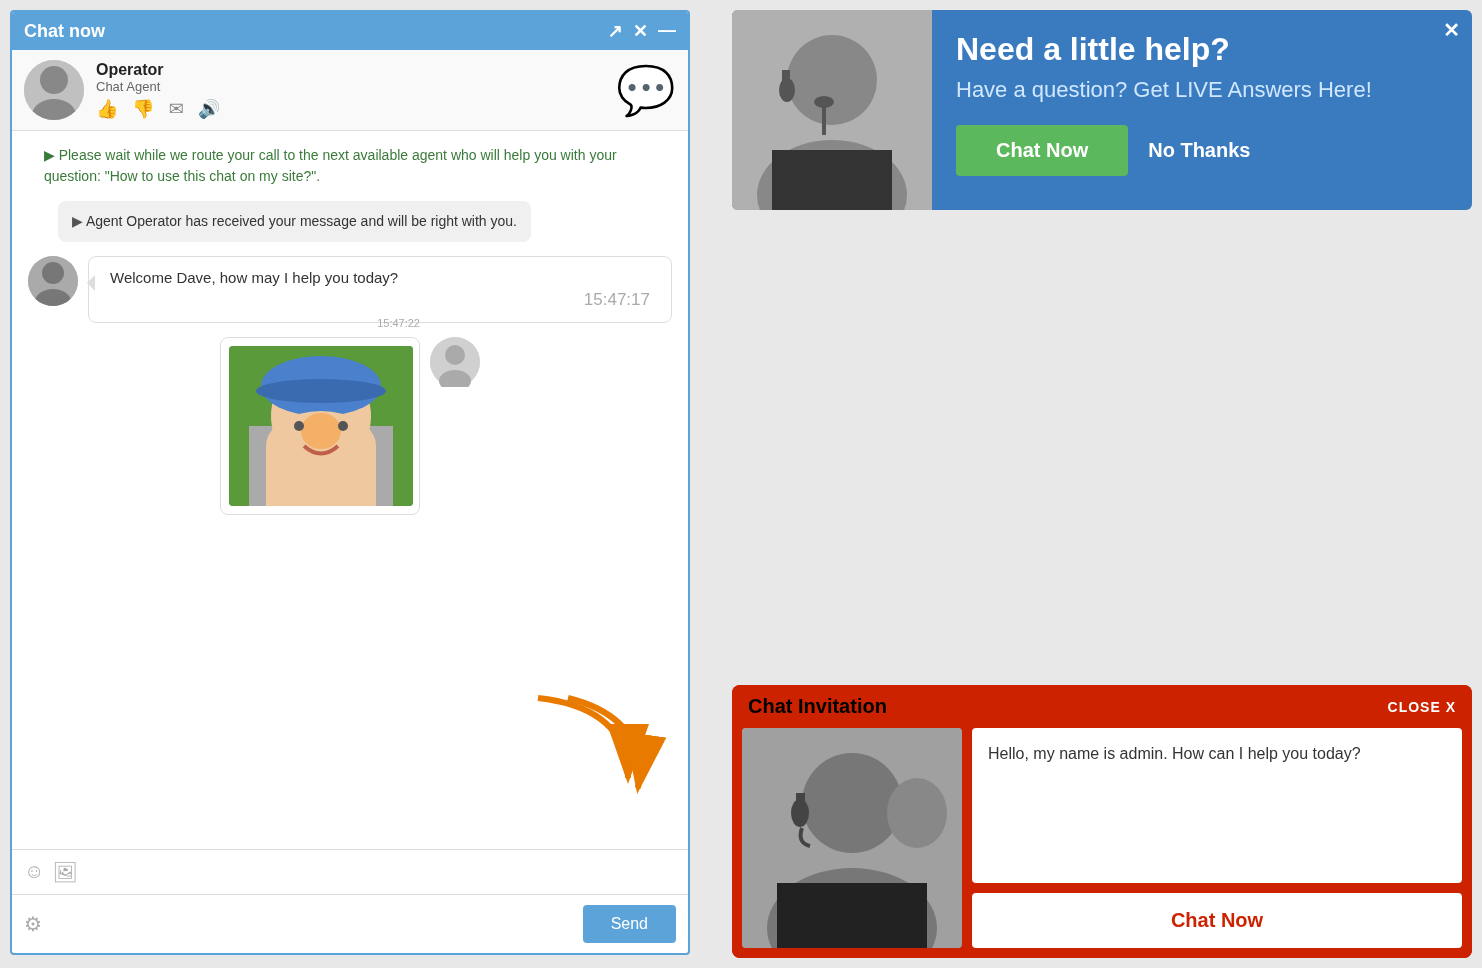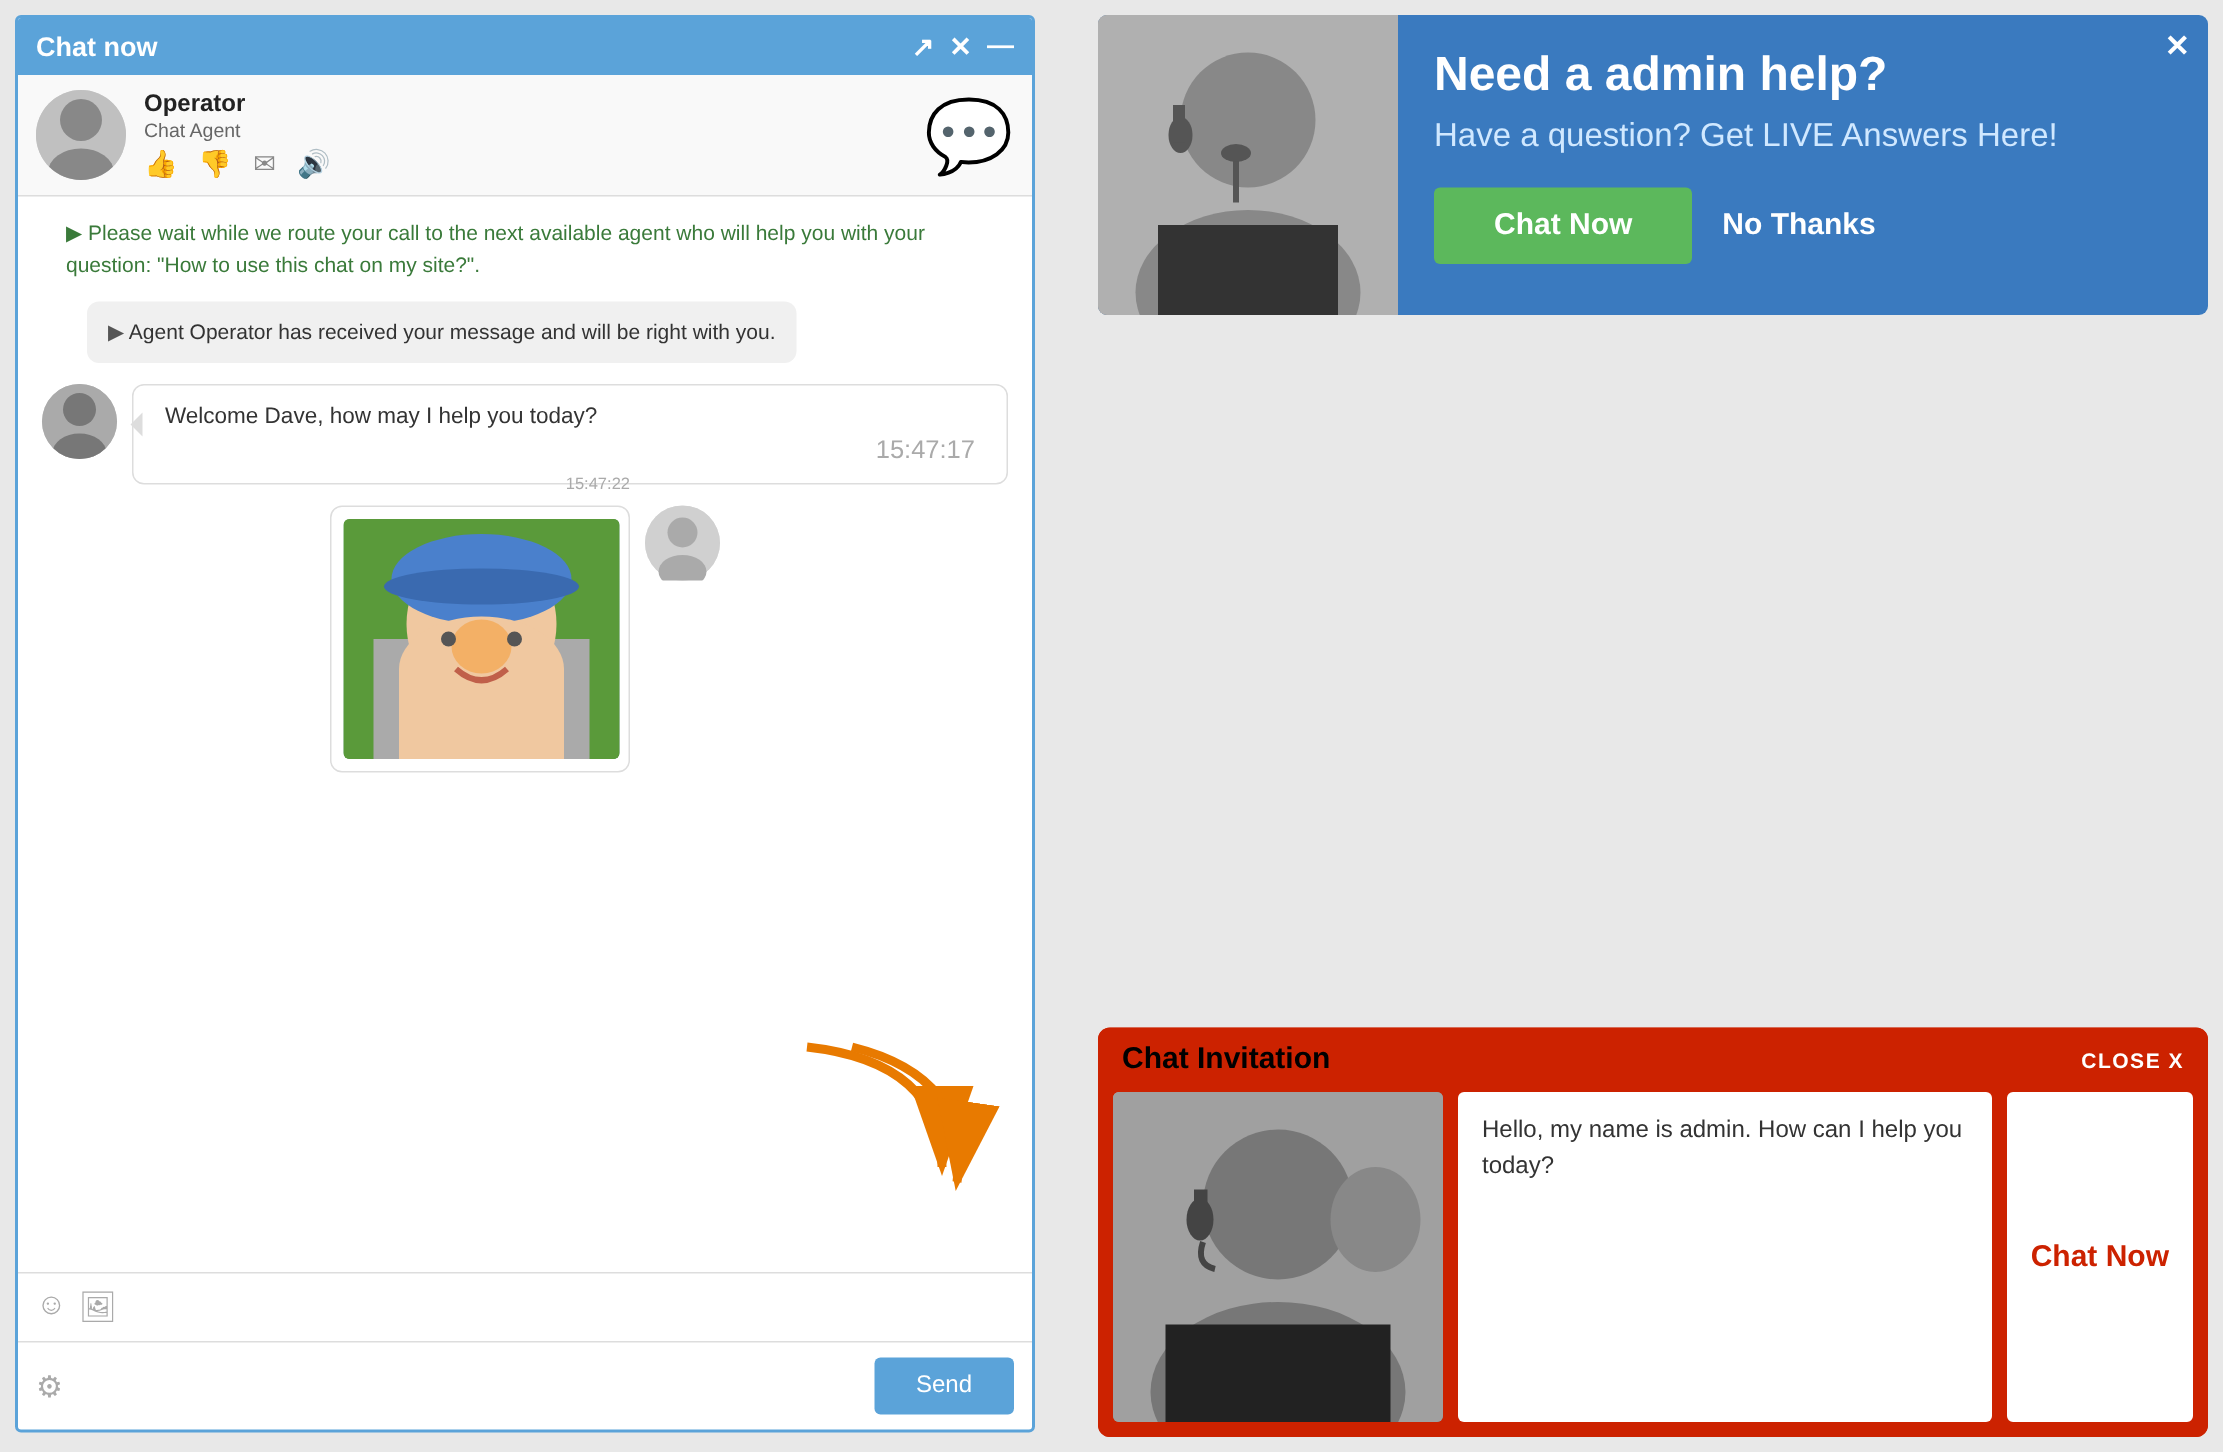--- a/index.html
+++ b/index.html
@@ -415,21 +415,21 @@
       flex-shrink: 0;
       display: flex;
       align-items: center;
       justify-content: center;
       overflow: hidden;
     }
 
     .invitation-right {
       flex: 1;
       display: flex;
-      flex-direction: row;
+      flex-direction: column;
       gap: 10px;
     }
 
     .invitation-message {
       background: #fff;
       border-radius: 4px;
       padding: 14px 16px;
       font-size: 16px;
       color: #333;
       flex: 1;
@@ -584,21 +584,21 @@
         <ellipse cx="55" cy="80" rx="8" ry="12" fill="#555"></ellipse>
         <rect x="50" y="60" width="8" height="25" fill="#555"></rect>
 
         <rect x="90" y="95" width="4" height="30" fill="#555"></rect>
         <ellipse cx="92" cy="92" rx="10" ry="6" fill="#555"></ellipse>
 
         <rect x="40" y="140" width="120" height="60" fill="#333"></rect>
       </svg>
     </div>
     <div class="help-popup-text">
-      <div class="help-popup-title">Need a admin help?</div>
+      <div class="help-popup-title">Need a little help?</div>
       <div class="help-popup-subtitle">Have a question? Get LIVE Answers Here!</div>
       <div class="help-popup-buttons">
         <button class="help-chat-now-btn">Chat Now</button>
         <span class="help-no-thanks">No Thanks</span>
       </div>
     </div>
   </div>
 </div>
 
 <div class="invitation-popup">

